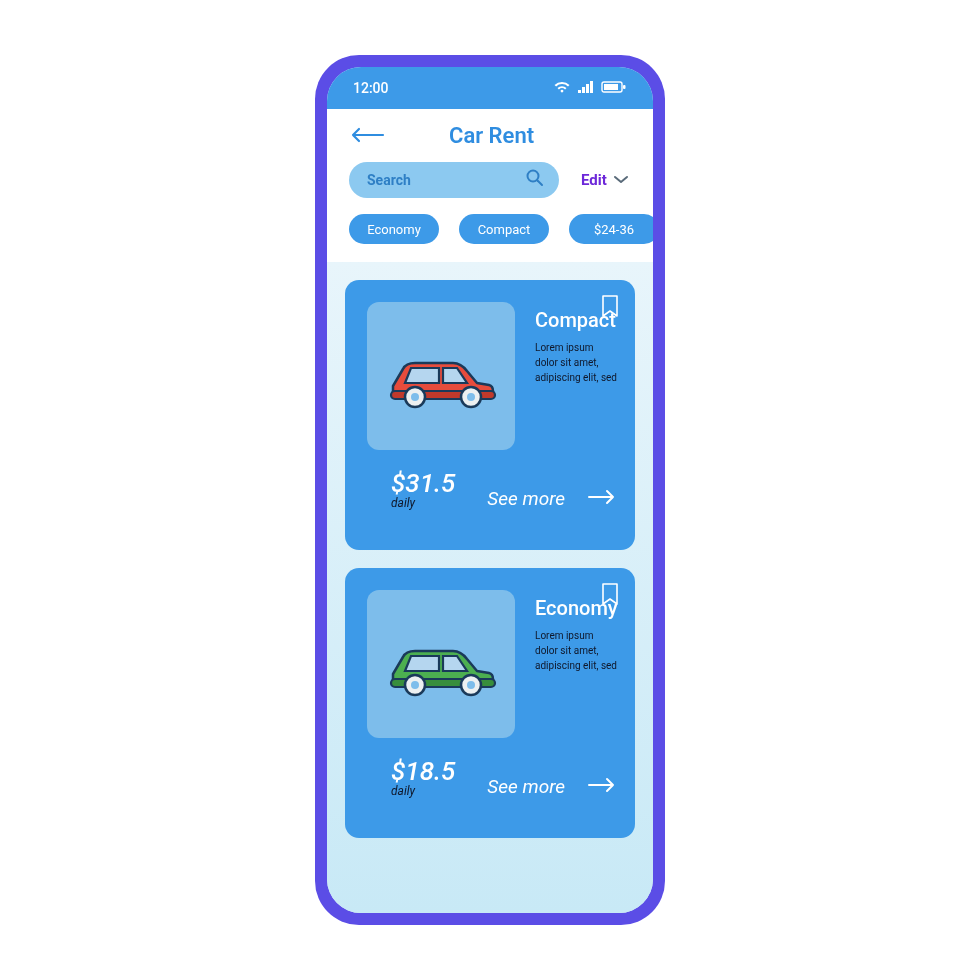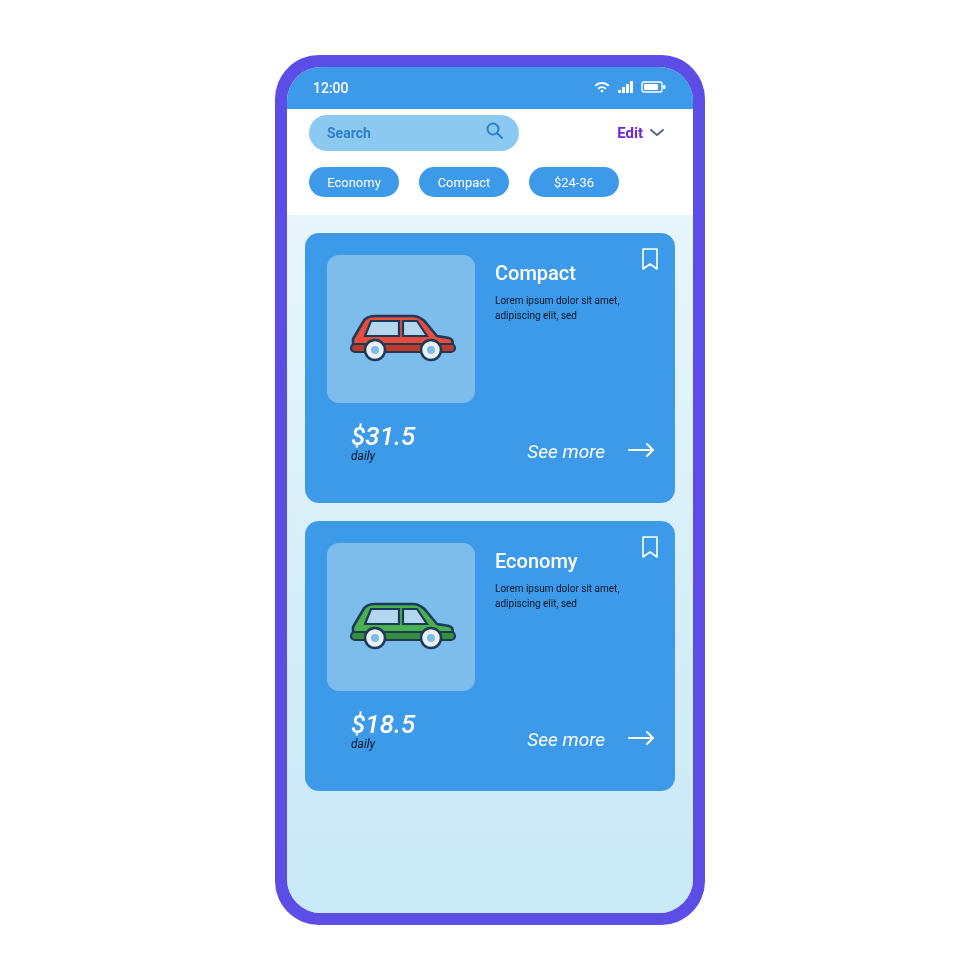--- a/index.html
+++ b/index.html
@@ -6,21 +6,21 @@
   body {
     width: 980px;
     height: 980px;
     background: #ffffff;
     font-family: -apple-system, BlinkMacSystemFont, "Segoe UI", Roboto, sans-serif;
     display: flex;
     align-items: center;
     justify-content: center;
   }
   .phone-frame {
-    width: 430px;
+    width: 350px;
     height: 870px;
     background: #5b4de6;
     border-radius: 44px;
     padding: 12px;
     position: relative;
   }
   .screen {
     width: 100%;
     height: 100%;
     border-radius: 34px;
@@ -159,20 +159,28 @@
         <span>
           <svg width="26" height="14" viewBox="0 0 26 14">
               <rect x="1" y="2" width="20" height="10" rx="2" fill="none" stroke="#fff" stroke-width="1.4"></rect>
               <rect x="3" y="4" width="14" height="6" fill="#fff"></rect>
               <rect x="22" y="5" width="2.5" height="4" rx="1" fill="#fff"></rect>
             </svg>
         </span>
       </div>
     </div>
 
+    <div class="header">
+      <span class="back-arrow">
+        <svg width="36" height="18" viewBox="0 0 36 18">
+            <path d="M34 9H4M10 3L4 9l6 6" fill="none" stroke="#2f8de0" stroke-width="2.2" stroke-linecap="round" stroke-linejoin="round"></path>
+          </svg>
+      </span>
+      <span class="page-title">Car Rent</span>
+    </div>
 
     <div class="controls">
       <div class="search-pill">
         <span class="search-placeholder">Search</span>
         <span>
           <svg width="20" height="20" viewBox="0 0 20 20">
               <circle cx="8" cy="8" r="5.5" fill="none" stroke="#2e7fc5" stroke-width="2"></circle>
               <line x1="12.5" y1="12.5" x2="17" y2="17" stroke="#2e7fc5" stroke-width="2" stroke-linecap="round"></line>
             </svg>
         </span>

